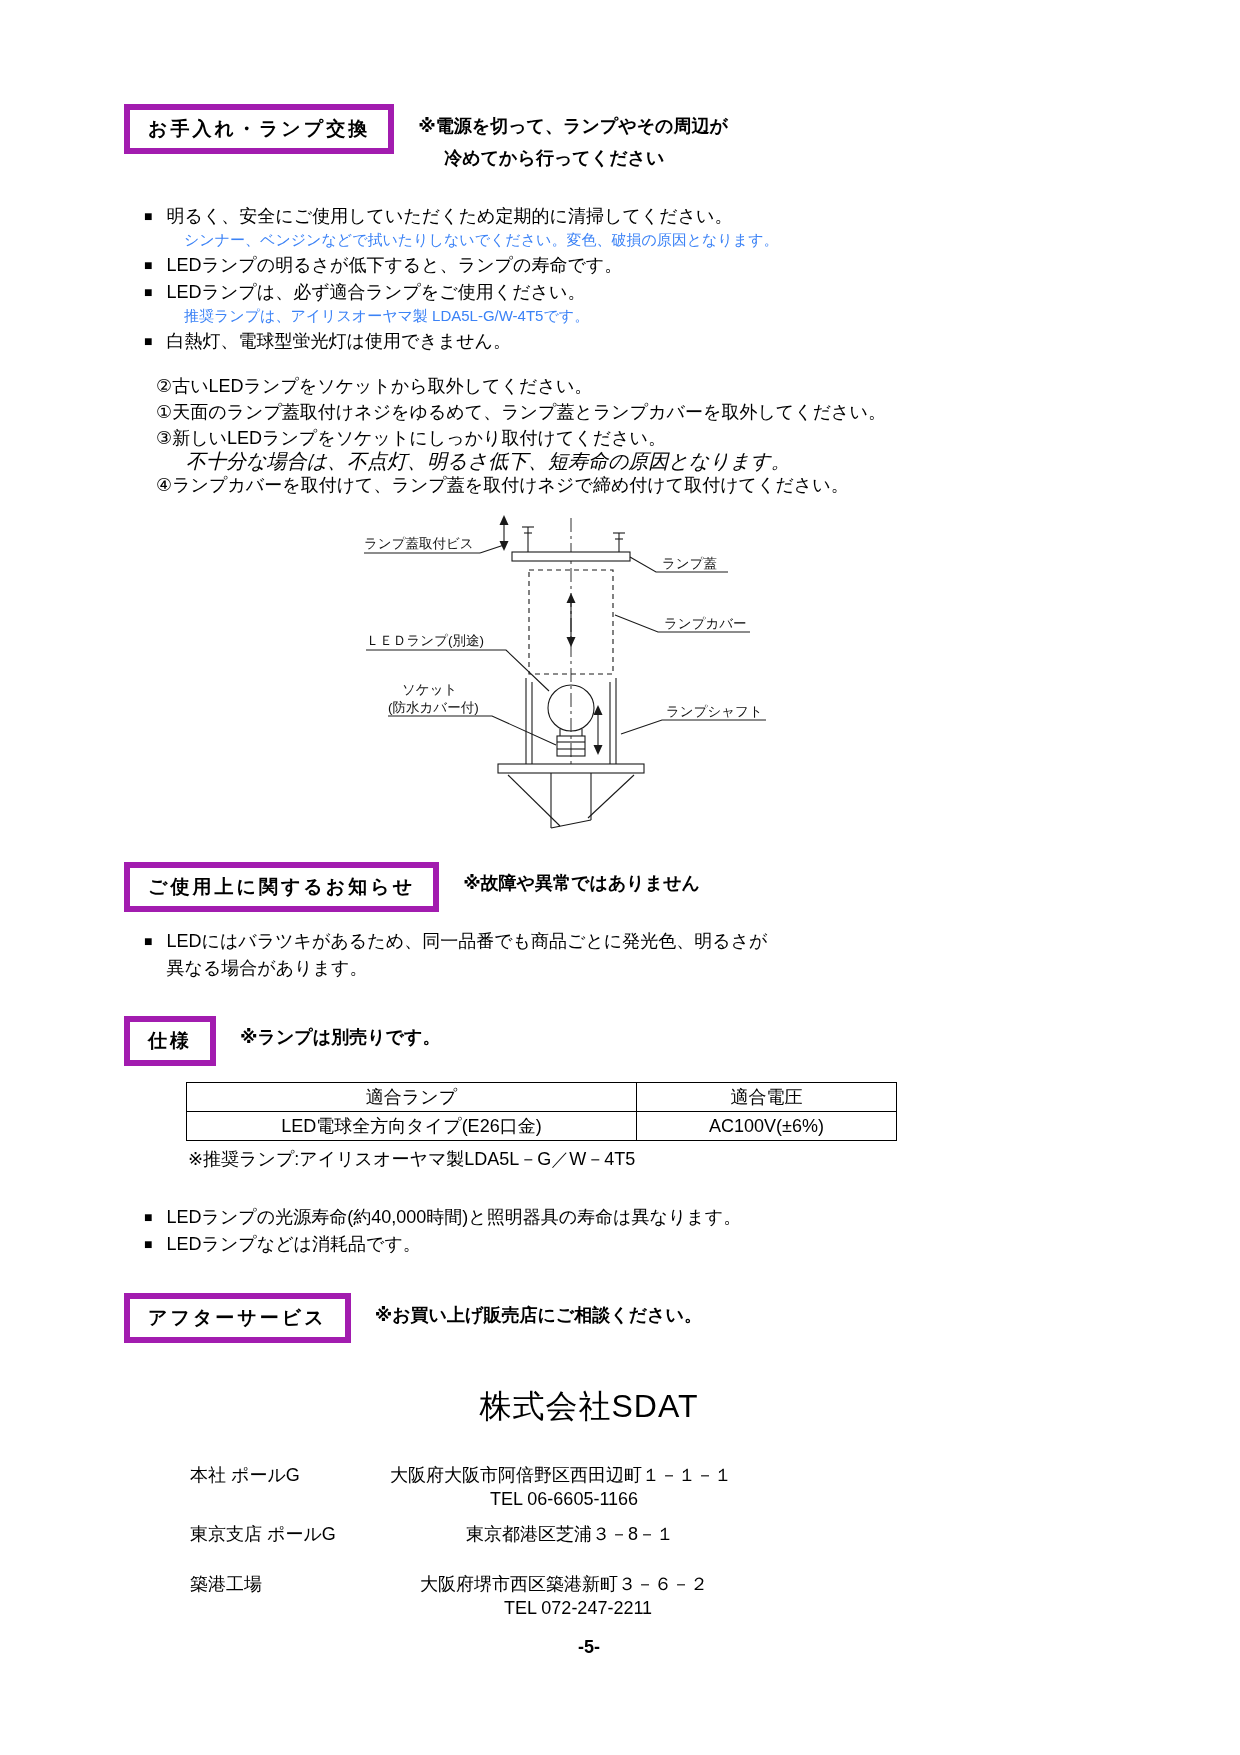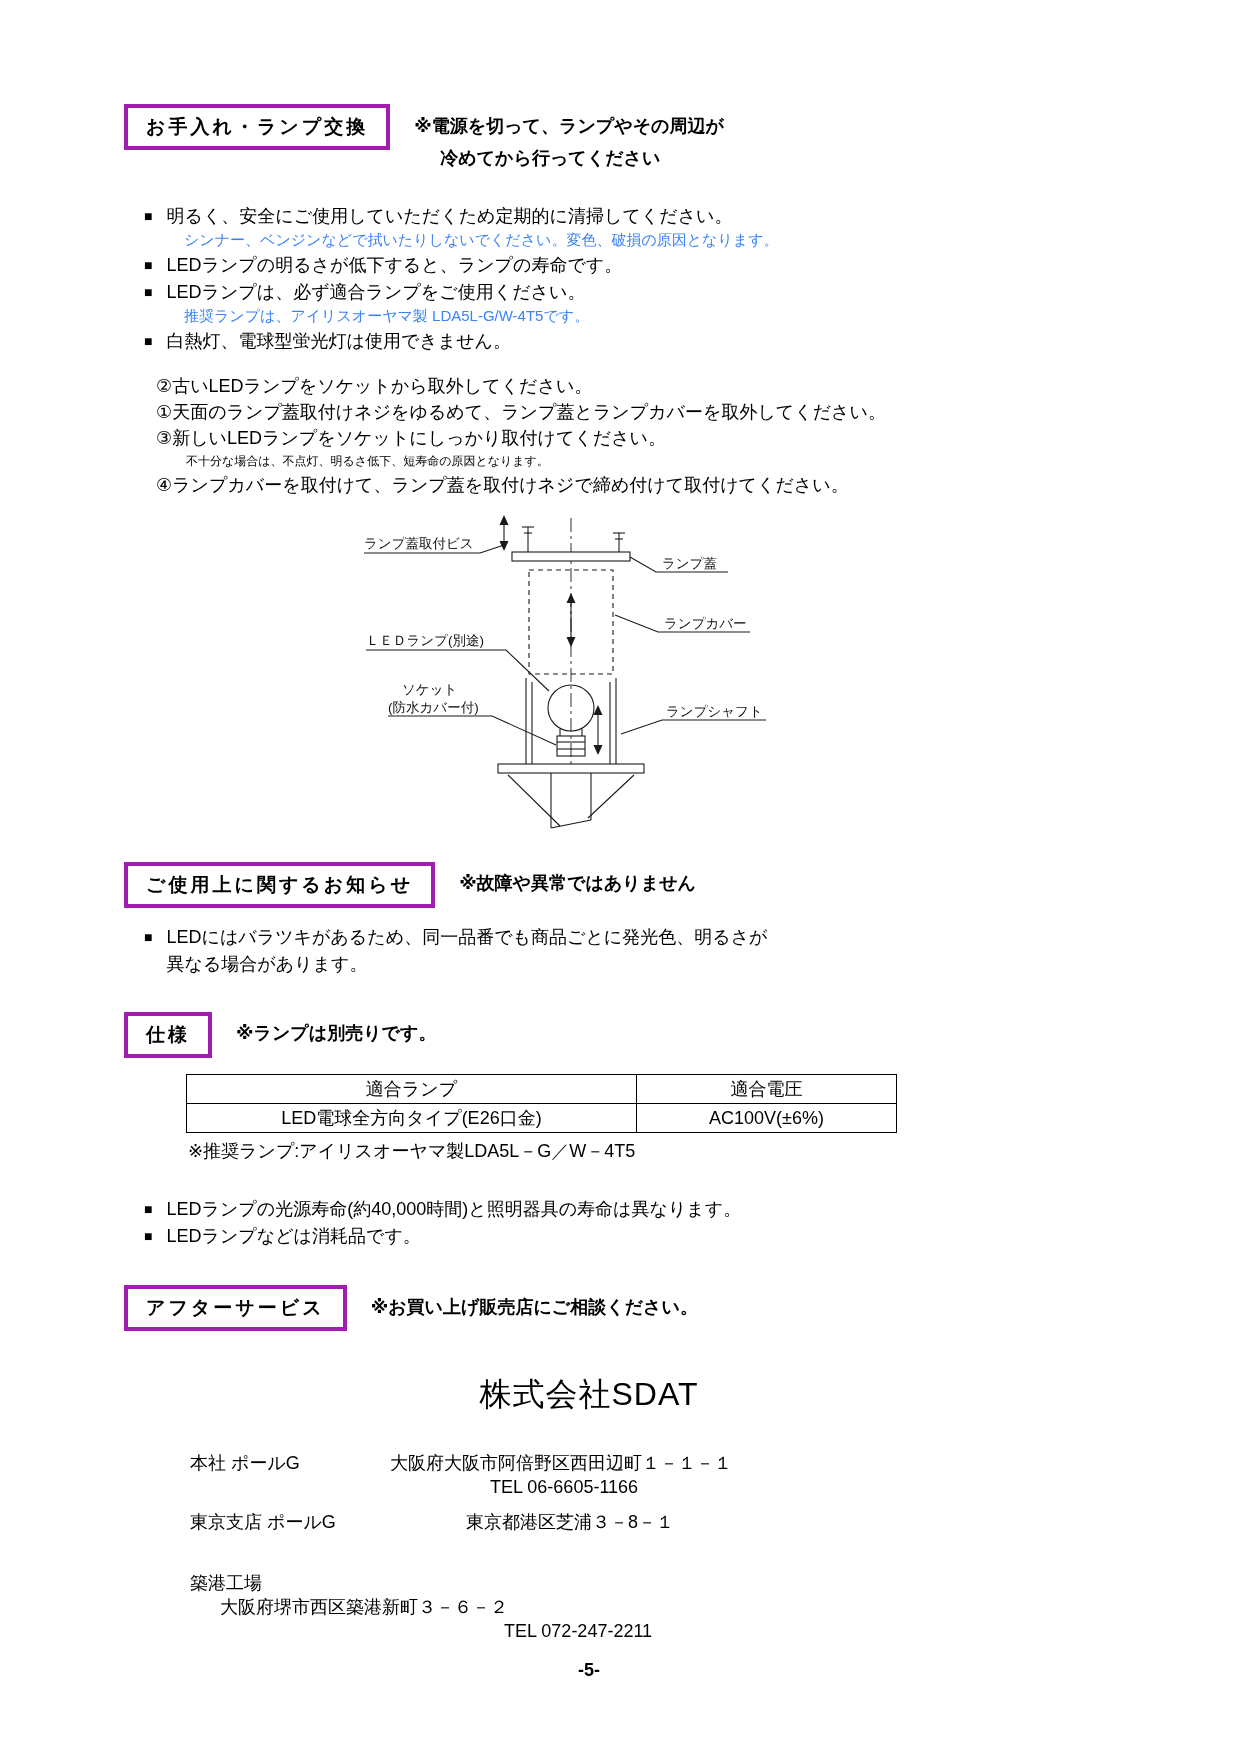--- a/index.html
+++ b/index.html
@@ -6,38 +6,38 @@
   html, body { margin: 0; padding: 0; background: #e8e8e8; }
   body { font-family: "Liberation Sans", "DejaVu Sans", sans-serif; color: #000; }
   .page {
     width: 1240px; min-height: 1755px; background: #fff; margin: 0 auto;
     padding: 104px 70px 60px 124px; position: relative;
   }
 
   .flex-row { display: flex; align-items: flex-start; }
 
   .title-box {
-    border: 4px solid #a21caf; font-weight: 700; font-size: 19px;
+    border: 6px solid #a21caf; font-weight: 700; font-size: 19px;
     padding: 6px 18px; letter-spacing: 3px; white-space: nowrap; background: #fff;
   }
 
   .head-note { font-weight: 700; font-size: 18px; margin-left: 24px; padding-top: 6px; line-height: 32px; }
   .head-note .line2 { margin-left: 26px; }
   .inline-note { font-weight: 700; font-size: 18px; margin-left: 24px; padding-top: 9px; }
 
   .section { margin-top: 0; }
 
   .bullets { margin-top: 30px; margin-left: 20px; }
   .bullet { display: flex; align-items: flex-start; font-size: 18px; line-height: 25px; margin-top: 2px; }
   .bullet .sq { font-size: 14px; line-height: 25px; margin-right: 14px; }
   .bsub { font-size: 15px; line-height: 22px; margin-left: 40px; color: #3b82f6; }
 
   .steps { margin-top: 20px; margin-left: 32px; font-size: 18px; line-height: 25px; }
   .step { margin-top: 1px; }
-  .step-sub { font-size: 12px; line-height: 21px; margin-left: 30px; }
+  .step-sub { font-size: 20px; line-height: 21px; margin-left: 30px; font-style: italic; }
 
   .diagram-wrap { margin: 14px 0 6px 212px; }
   svg .stroke, svg line, svg polyline, svg rect, svg circle { stroke: #1a1a1a; stroke-width: 1.1; fill: none; }
   svg polyline, svg .nf { fill: none; }
   svg .fill { fill: #1a1a1a; stroke: none; }
   svg .plate { fill: #fff; }
   svg .dash { stroke-dasharray: 5 4; fill: none; }
   svg .cl { stroke-dasharray: 14 4 3 4; stroke-width: 0.9; }
   svg text { font-size: 13.5px; fill: #111; stroke: none; font-family: "Liberation Sans", "DejaVu Sans", sans-serif; }
 
@@ -60,21 +60,21 @@
   .company-name { width: 930px; text-align: center; font-size: 32px; letter-spacing: 1px; margin-top: 42px; }
 
   .offices { margin-top: 34px; margin-left: 66px; font-size: 18px; }
   .office-row { display: flex; }
   .office-label { width: 200px; flex: 0 0 auto; }
   .office-tel { margin-top: 2px; }
   .o1 .office-addr { margin-left: 0; }
   .o1-tel { margin-left: 300px; }
   .o2 { margin-top: 12px; }
   .o2 .office-addr { margin-left: 76px; }
-  .o3 { margin-top: 37px; flex-direction: column; }
+  .o3 { margin-top: 26px; }
   .o3 .office-addr { margin-left: 30px; }
   .o3-tel { margin-left: 314px; }
 
   .page-number { width: 930px; text-align: center; font-weight: 700; font-size: 18px; margin-top: 18px; }
 </style>
 </head>
 <body>
 
 <div class="page">
 

